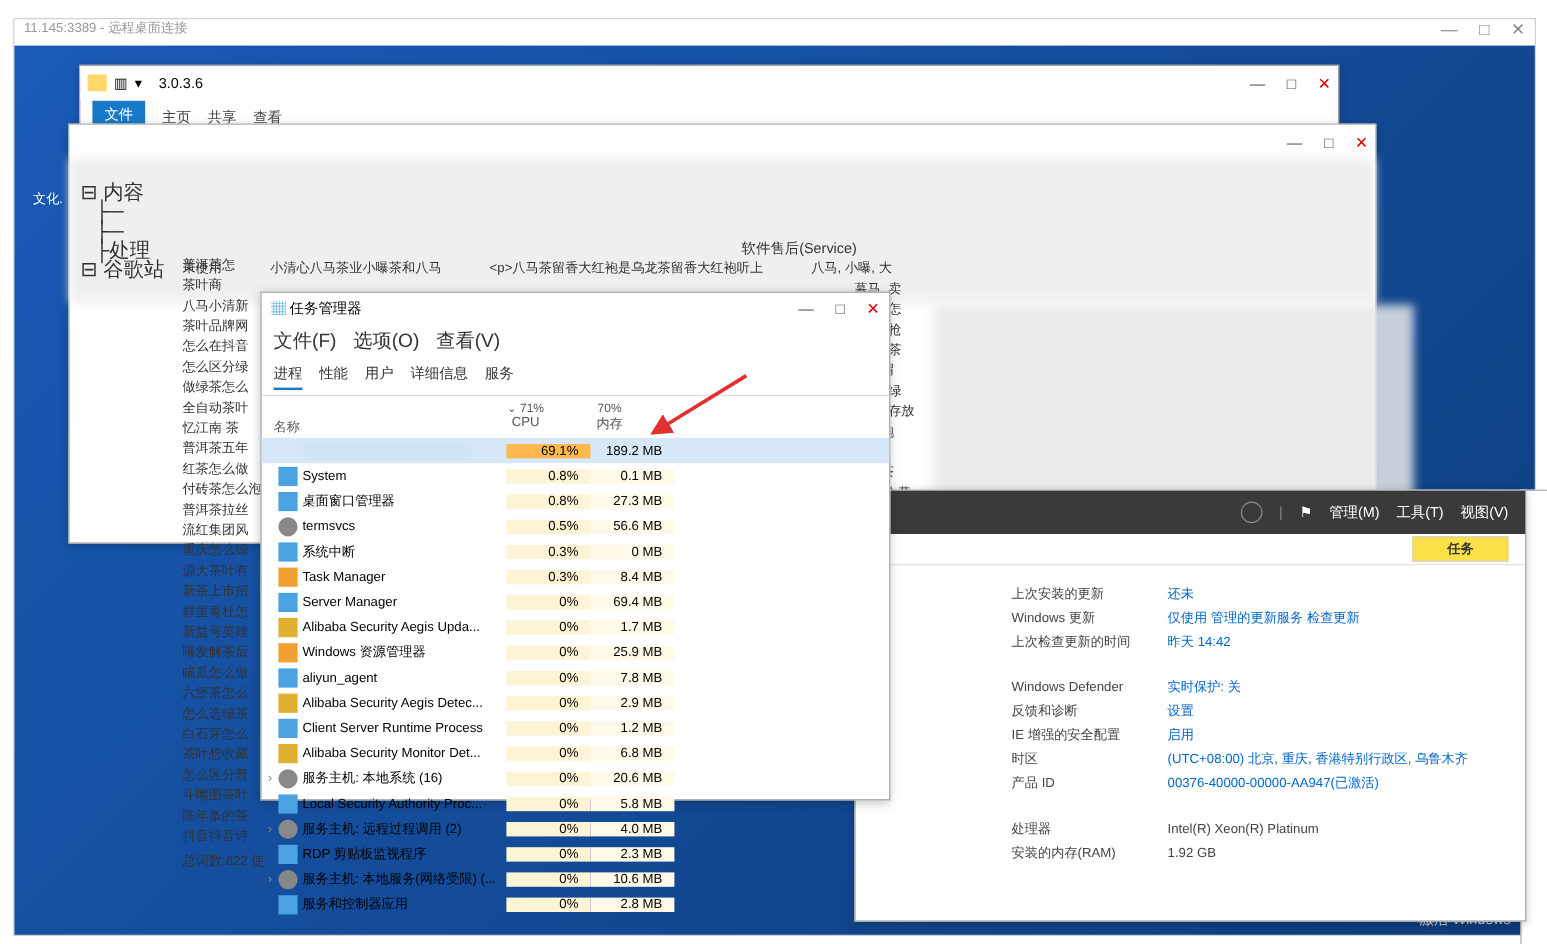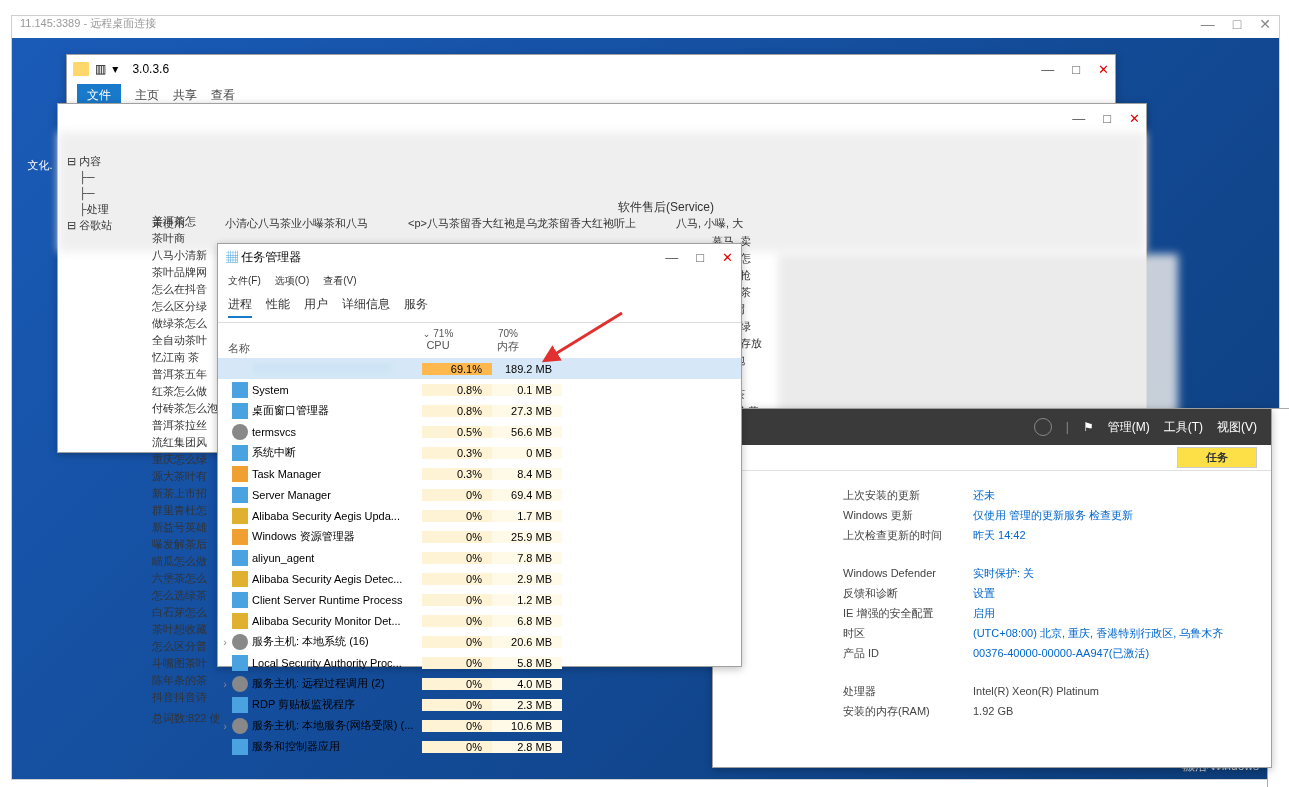--- a/index.html
+++ b/index.html
@@ -15,43 +15,43 @@
 .desk-icons { position:absolute; left:4px; top:120px; width:48px; text-align:center; color:#fff; font-size:11px; }
 
 
 .win { position:absolute; background:#fff; border:1px solid #a0a0a0; box-shadow:0 2px 8px rgba(0,0,0,.25); }
 .win-explorer { left:54px; top:16px; width:1050px; height:80px; }
 .ttl { height:28px; display:flex; align-items:center; justify-content:space-between; padding:0 6px; background:#fff; }
 .ttl-l { display:flex; align-items:center; gap:6px; }
 .fld { width:16px; height:14px; background:#ffd76a; border-radius:1px; display:inline-block; }
 .wctrl { display:flex; gap:18px; font-size:13px; color:#555; }
 .wctrl span:last-child { color:#d00; }
-.rib { height:24px; display:flex; gap:14px; padding-left:10px; align-items:center; }
+.rib { height:24px; display:flex; gap:14px; padding-left:10px; align-items:flex-end; }
 .rib .act { background:#1979ca; color:#fff; padding:3px 10px; }
 .rib span { font-size:12px; color:#444; }
 
 
 .win-app { left:45px; top:65px; width:1090px; height:350px; }
 .blur-zone { position:absolute; left:0; top:28px; right:0; height:120px; background:#eee; filter:blur(4px); opacity:.9; }
 .blur-right { position:absolute; left:720px; top:150px; width:400px; height:260px; background:#e8e8e8; filter:blur(4px); opacity:.85; }
 .app-svc { position:absolute; left:560px; top:95px; font-size:12px; color:#333; }
 
 
 .wordlist { position:absolute; left:140px; top:175px; width:80px; font-size:11px; color:#333; line-height:17px; }
 .wordlist div { white-space:nowrap; overflow:hidden; }
 .total-row { margin-top:4px; }
 
-.tree-side { position:absolute; left:55px; top:115px; width:80px; font-size:11px; color:#333; line-height:16px; }
+.tree-side { position:absolute; left:55px; top:115px; width:80px; font-size:17px; color:#333; line-height:16px; }
 .phrase-top { position:absolute; left:140px; top:178px; font-size:11px; color:#333; white-space:nowrap; display:flex; gap:40px; }
 .words-right { position:absolute; left:700px; top:195px; width:60px; font-size:11px; line-height:17px; color:#333; }
 
 
 .win-tm { left:205px; top:205px; width:525px; height:424px; z-index:50; }
 .tm-title { height:26px; display:flex; align-items:center; justify-content:space-between; padding:0 8px; font-size:12px; }
-.tm-menu { display:flex; gap:14px; padding:4px 10px; font-size:10px; color:#333; }
+.tm-menu { display:flex; gap:14px; padding:4px 10px; font-size:16px; color:#333; }
 .tm-tabs { display:flex; gap:14px; padding:4px 10px; font-size:12px; color:#333; border-bottom:1px solid #ddd; }
 .tm-tabs .sel { border-bottom:2px solid #1979ca; padding-bottom:3px; }
 .tm-hdr { display:flex; font-size:11px; color:#555; }
 .tm-hdr .nm { width:185px; padding-left:10px; }
 .tm-hdr .col { width:70px; text-align:center; padding:4px 0; }
 .tm-hdr .pct { font-size:10px; font-weight:400; }
 .tm-rows { }
 .tm-row { display:flex; align-items:center; height:21px; font-size:11px; }
 .tm-row .exp { width:14px; text-align:center; color:#888; }
 .tm-row .ico { width:16px; height:16px; margin-right:4px; display:inline-block; }

